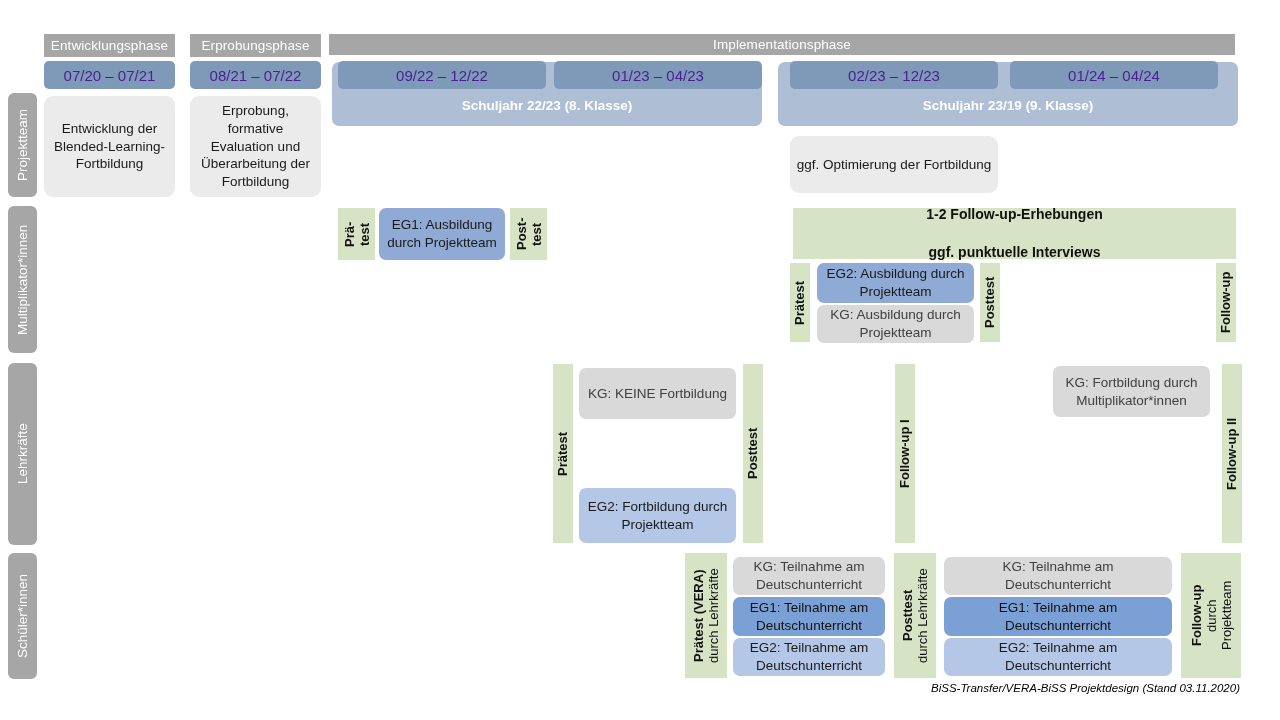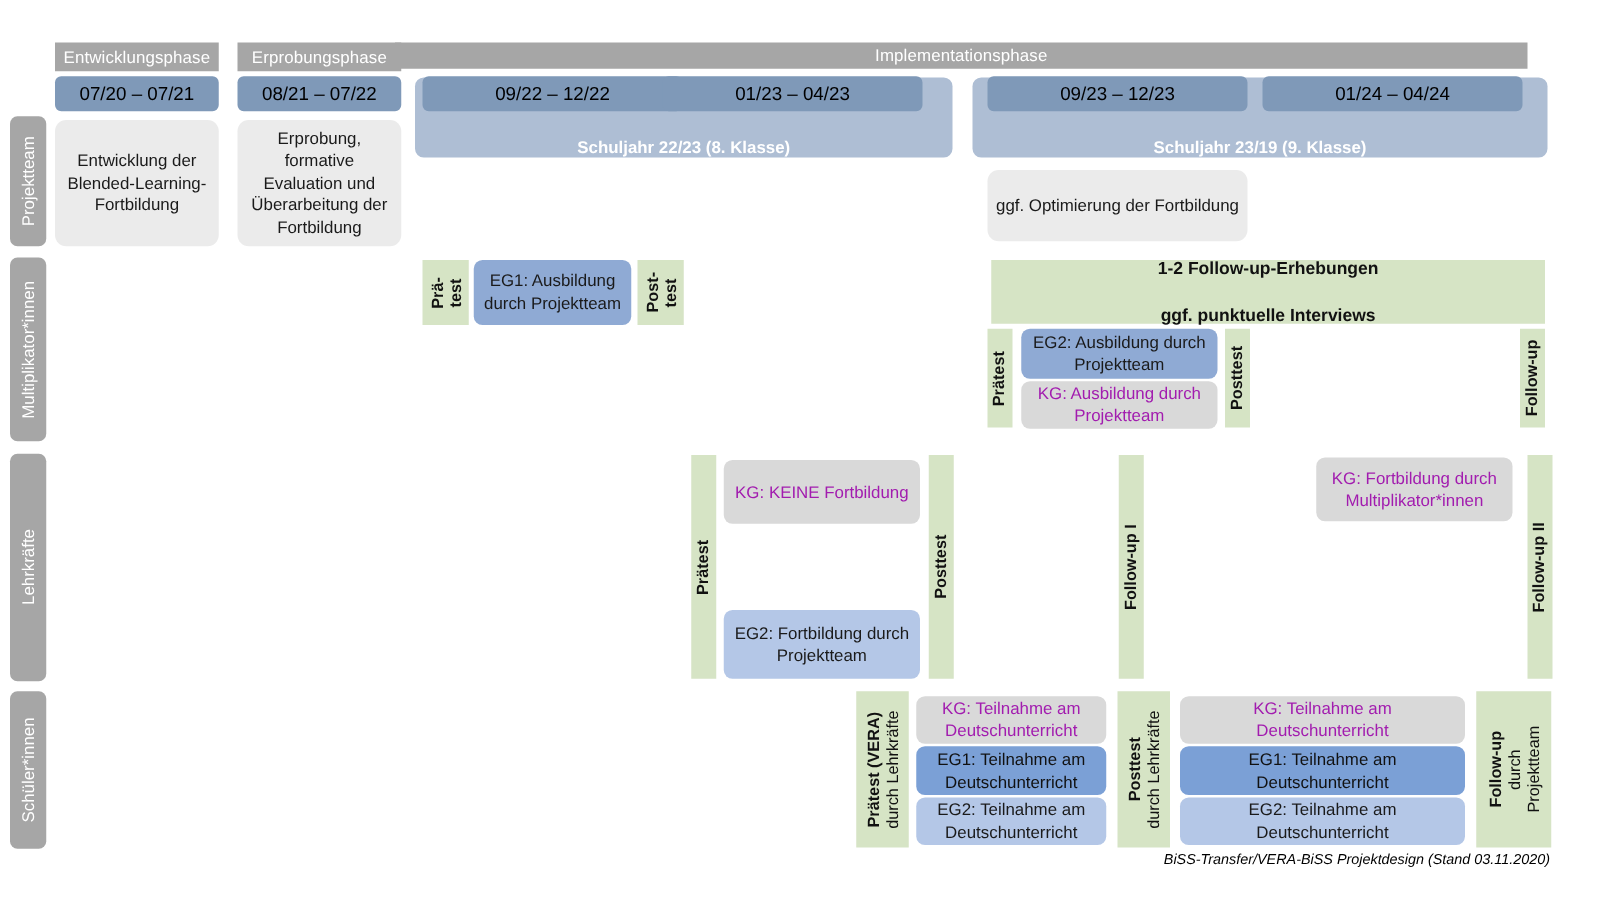--- a/index.html
+++ b/index.html
@@ -14,42 +14,42 @@
 
   .abs{position:absolute;box-sizing:border-box;}
 
   
   .phase-head{
     background:#a6a6a6;color:#ffffff;
     display:flex;align-items:center;justify-content:center;
     font-size:13.5px;letter-spacing:.1px;
   }
   .period{
-    background:#7f99b8;color:#000000;border-radius:5px;
+    background:#7f99b8;color:#4c1d95;border-radius:5px;
     display:flex;align-items:center;justify-content:center;
     font-size:15px;
   }
   .schoolyear{
     background:#aebed4;color:#ffffff;border-radius:7px;
     display:flex;align-items:flex-end;justify-content:center;
-    font-size:13.5px;font-weight:bold;padding-bottom:1px;
+    font-size:13.5px;font-weight:bold;padding-bottom:13px;
   }
   .rowlabel{
     background:#a6a6a6;color:#ffffff;border-radius:6px;
     display:flex;align-items:center;justify-content:center;
     font-size:13.5px;
     writing-mode:vertical-rl;transform:rotate(180deg);
   }
   .boxgrey{
     background:#ebebeb;border-radius:9px;color:#1a1a1a;
     display:flex;align-items:center;justify-content:center;
     text-align:center;font-size:13.5px;line-height:1.32;padding:3px 6px;
   }
   .boxgrey2{
-    background:#d9d9d9;border-radius:7px;color:#a21caf;
+    background:#d9d9d9;border-radius:7px;color:#404040;
     display:flex;align-items:center;justify-content:center;
     text-align:center;font-size:13.5px;line-height:1.3;padding:2px 5px;
   }
   .boxblue-dark{
     background:#8faad4;border-radius:7px;color:#1a1a1a;
     display:flex;align-items:center;justify-content:center;
     text-align:center;font-size:13.5px;line-height:1.3;padding:20px 5px;
   }
   .boxblue-mid{
     background:#7ba0d6;border-radius:7px;color:#111111;
@@ -91,45 +91,45 @@
 <body>
 
 <div id="stage">
 
   <div class="abs phase-head" style="left:44px;top:34px;width:131px;height:23px;">
     <span>Entwicklungsphase</span>
   </div>
   <div class="abs phase-head" style="left:190px;top:34px;width:131px;height:23px;">
     <span>Erprobungsphase</span>
   </div>
-  <div class="abs phase-head" style="left:316px;top:34px;width:906px;height:21px;">
+  <div class="abs phase-head" style="left:329px;top:34px;width:906px;height:21px;">
     <span>Implementationsphase</span>
   </div>
 
   <div class="abs schoolyear" style="left:332px;top:62px;width:430px;height:64px;">
     <span>Schuljahr 22/23 (8. Klasse)</span>
   </div>
   <div class="abs schoolyear" style="left:778px;top:62px;width:460px;height:64px;">
     <span>Schuljahr 23/19 (9. Klasse)</span>
   </div>
 
   <div class="abs period" style="left:44px;top:61px;width:131px;height:28px;">
     <span>07/20 – 07/21</span>
   </div>
   <div class="abs period" style="left:190px;top:61px;width:131px;height:28px;">
     <span>08/21 – 07/22</span>
   </div>
   <div class="abs period" style="left:338px;top:61px;width:208px;height:28px;">
     <span>09/22 – 12/22</span>
   </div>
-  <div class="abs period" style="left:530px;top:61px;width:208px;height:28px;">
+  <div class="abs period" style="left:554px;top:61px;width:208px;height:28px;">
     <span>01/23 – 04/23</span>
   </div>
   <div class="abs period" style="left:790px;top:61px;width:208px;height:28px;">
-    <span>09/23 – 12/23</span>
+    <span>02/23 – 12/23</span>
   </div>
   <div class="abs period" style="left:1010px;top:61px;width:208px;height:28px;">
     <span>01/24 – 04/24</span>
   </div>
 
   <div class="abs rowlabel" style="left:8px;top:93px;width:29px;height:104px;">
     <span>Projektteam</span>
   </div>
   <div class="abs rowlabel" style="left:8px;top:206px;width:29px;height:147px;">
     <span>Multiplikator*innen</span>

